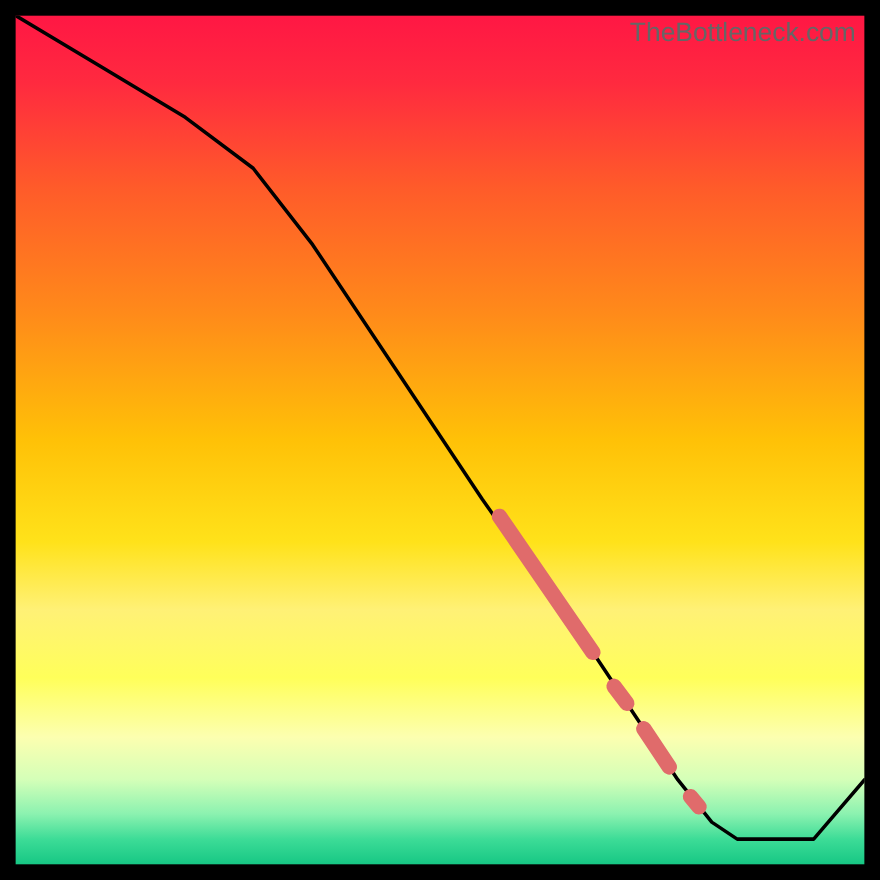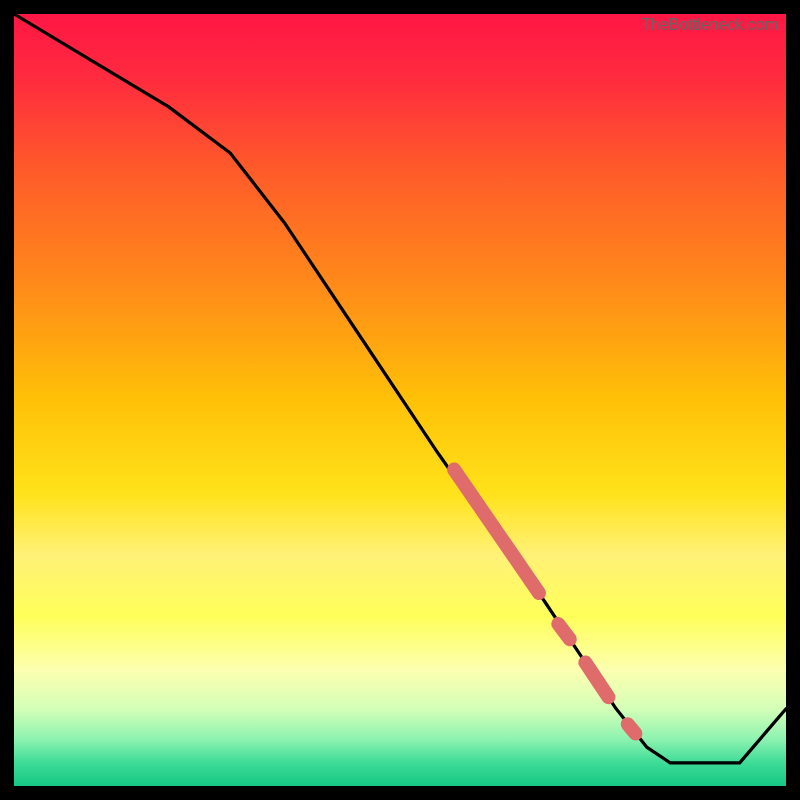--- a/index.html
+++ b/index.html
@@ -25,21 +25,21 @@
     top: 0;
     width: 772px;
     height: 772px;
     display: block;
   }
   .watermark {
     position: absolute;
     top: 2px;
     right: 8px;
     color: #666666;
-    font-size: 16px;
+    font-size: 24px;
     font-weight: 400;
     letter-spacing: 0px;
     user-select: none;
   }
 </style>
 </head>
 <body>
 
 <div class="frame">
   <svg class="plot" viewBox="0 0 772 772" preserveAspectRatio="none">

